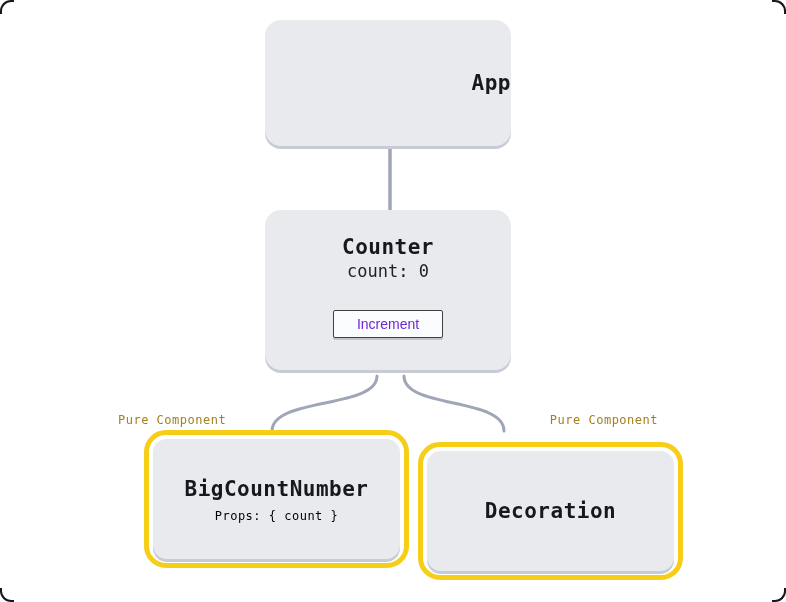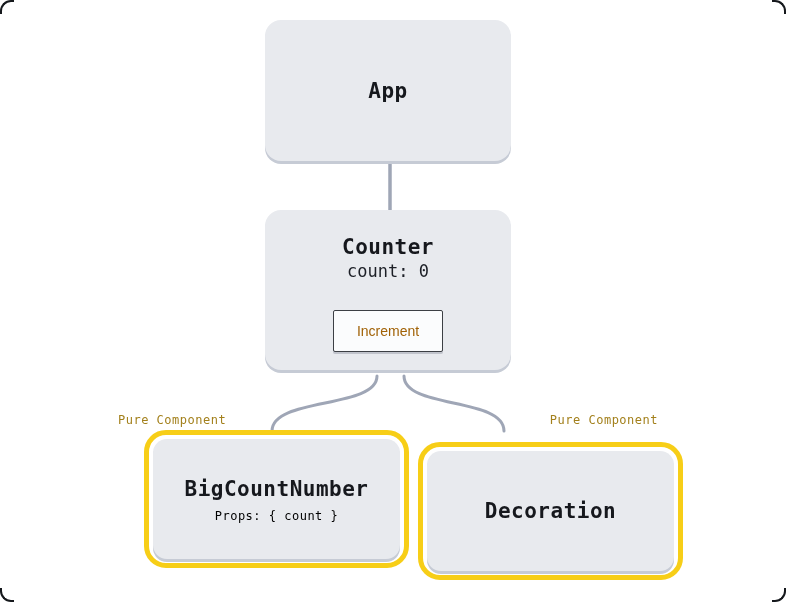--- a/index.html
+++ b/index.html
@@ -28,46 +28,46 @@
     position: absolute;
     background: #e8eaee;
     border-radius: 16px;
     box-shadow: 0 3px 0 #c6cbd5;
     display: flex;
     flex-direction: column;
     align-items: center;
     justify-content: center;
     box-sizing: border-box;
   }
-  .node-app    { left: 265px; top: 20px;  width: 246px; height: 141px; }
+  .node-app    { left: 265px; top: 20px;  width: 246px; height: 126px; align-items: flex-end; }
   .node-counter{ left: 265px; top: 210px; width: 246px; height: 160px;
                  justify-content: flex-start; padding-top: 24px; }
 
   .node-title {
     font-size: 21px;
     font-weight: bold;
     color: #16181d;
     line-height: 26px;
     letter-spacing: 0.5px;
   }
   .node-state {
     font-size: 17px;
     color: #1c1f26;
     line-height: 22px;
   }
 
   .increment-btn {
     margin-top: 28px;
     font-family: "Liberation Sans", sans-serif;
     font-size: 14px;
-    color: #a16207;
+    color: #6d28d9;
     background: #fbfcfd;
     border: 1.5px solid #3c3f44;
     border-radius: 2px;
-    padding: 12px 18px;
+    padding: 5px 18px;
     min-width: 110px;
     box-sizing: border-box;
     box-shadow: 0 2px 0 rgba(120,126,140,0.35);
     cursor: pointer;
   }
 
   
   .pure-wrap {
     position: absolute;
     box-sizing: border-box;

